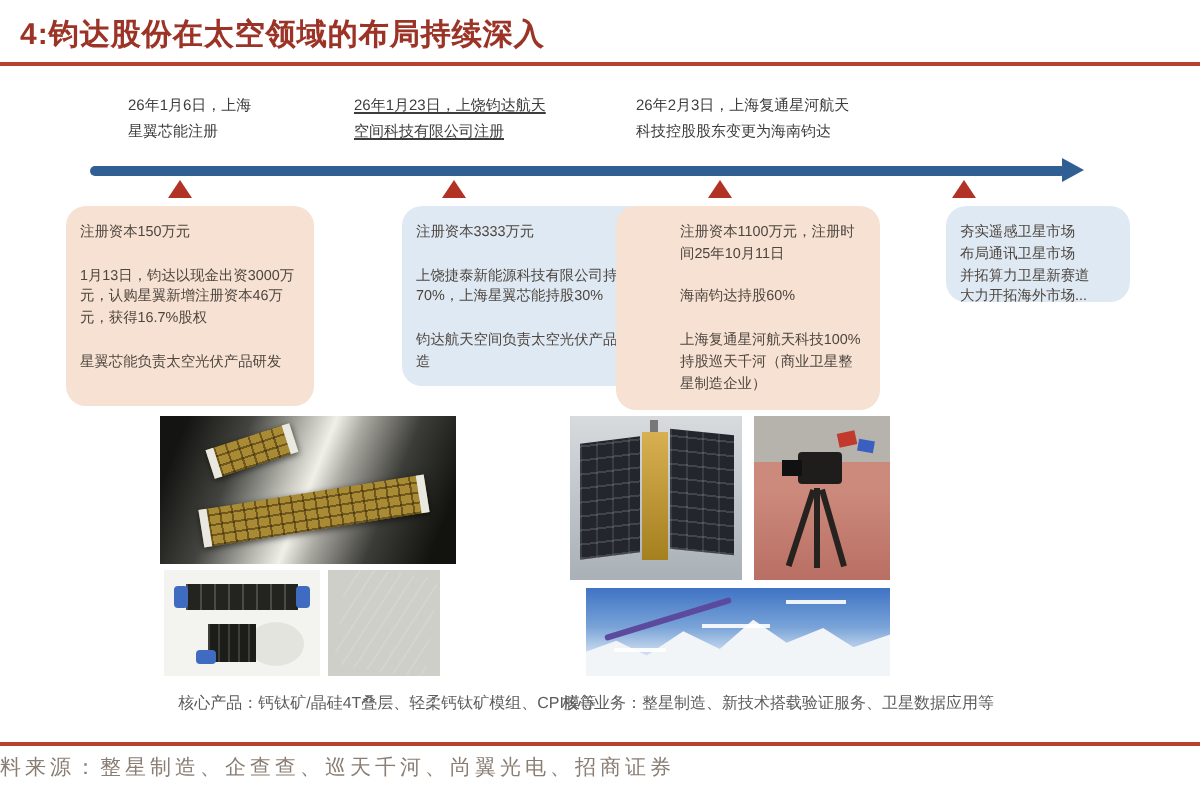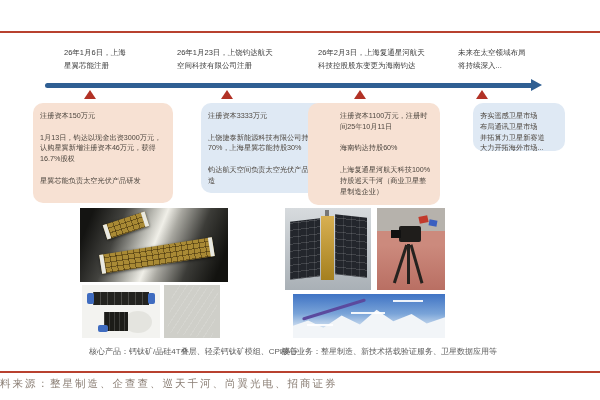--- a/index.html
+++ b/index.html
@@ -13,41 +13,41 @@
     font-size:15px;font-weight:bold;color:#9c3327;letter-spacing:.5px;
   }
   .title-rule{position:absolute;left:0;top:31px;width:600px;height:2px;background:#b8412f;}
   .footer-rule{position:absolute;left:0;top:371px;width:600px;height:2px;background:#b8412f;}
   
   .event-label{
     position:absolute;top:46px;font-size:7.5px;line-height:1.75;color:#3c3c3c;
     white-space:pre-line;
   }
   .lbl-0{left:52px;width:112px;margin-left:12px;}
-  .lbl-1{left:177px;width:132px;}
+  .lbl-1{left:177px;width:132px;text-decoration:underline;}
   .lbl-2{left:302px;width:142px;margin-left:16px;}
   .lbl-3{left:458px;width:118px;}
   .tl-line{position:absolute;left:45px;top:83px;width:488px;height:5px;background:#2f5f93;border-radius:3px;}
   .tl-head{
     position:absolute;left:531px;top:79px;width:0;height:0;
     border-top:6.5px solid transparent;border-bottom:6.5px solid transparent;border-left:11px solid #2f5f93;
   }
   .marker{
     position:absolute;top:90px;width:0;height:0;
     border-left:6px solid transparent;border-right:6px solid transparent;border-bottom:9px solid #b23226;
   }
   .mk-0{left:84px;} .mk-1{left:221px;} .mk-2{left:354px;} .mk-3{left:476px;}
   
   .event-box{
     position:absolute;top:103px;border-radius:10px;padding:8px 7px;
     font-size:7.2px;line-height:1.5;color:#4d463f;white-space:pre-line;box-sizing:border-box;
   }
   .box-pink{background:#f7e1d3;}
   .box-blue{background:#dfe9f4;margin-left:29px;}
-  .box-0{left:33px;width:140px;height:100px;}
+  .box-0{left:33px;width:124px;height:100px;}
   .box-1{left:172px;width:124px;height:90px;}
   .box-2{left:308px;width:132px;height:102px;padding-left:32px;}
   .box-3{left:444px;width:92px;height:48px;}
   
   .pl{position:absolute;left:80px;top:208px;width:148px;height:130px;}
   .pl-top{
     position:absolute;left:0;top:0;width:148px;height:74px;overflow:hidden;
     background:linear-gradient(112deg,#141412 8%,#43433f 26%,#b9b9b2 42%,#f0efe8 50%,#a8a7a0 58%,#3c3c38 74%,#12120f 92%);
   }
   .gold{
@@ -118,30 +118,29 @@
     position:absolute;left:0px;top:377px;width:590px;
     font-family:"DejaVu Serif","Liberation Serif",serif;
     font-size:10.5px;color:#8a7e74;letter-spacing:2px;
   }
 </style>
 </head>
 <body>
 
 <div id="canvas">
 
+  <div class="fig-title">4:钧达股份在太空领域的布局持续深入</div>
   <div class="title-rule"></div>
 
   <div class="event-label lbl-0">26年1月6日，上海
 星翼芯能注册</div>
   <div class="event-label lbl-1">26年1月23日，上饶钧达航天
 空间科技有限公司注册</div>
   <div class="event-label lbl-2">26年2月3日，上海复通星河航天
 科技控股股东变更为海南钧达</div>
-  <div class="event-label lbl-3">未来在太空领域布局
-将持续深入...</div>
 
   <div class="tl-line"></div>
   <div class="tl-head"></div>
 
   <div class="marker mk-0"></div>
   <div class="marker mk-1"></div>
   <div class="marker mk-2"></div>
   <div class="marker mk-3"></div>
 
   <div class="event-box box-pink box-0">注册资本150万元

